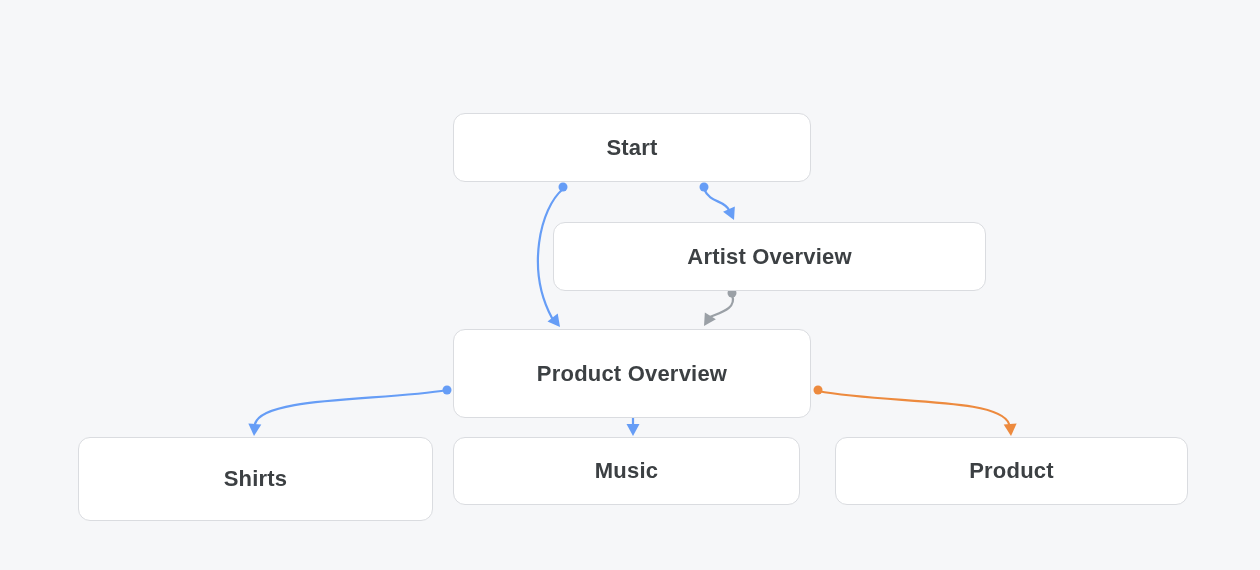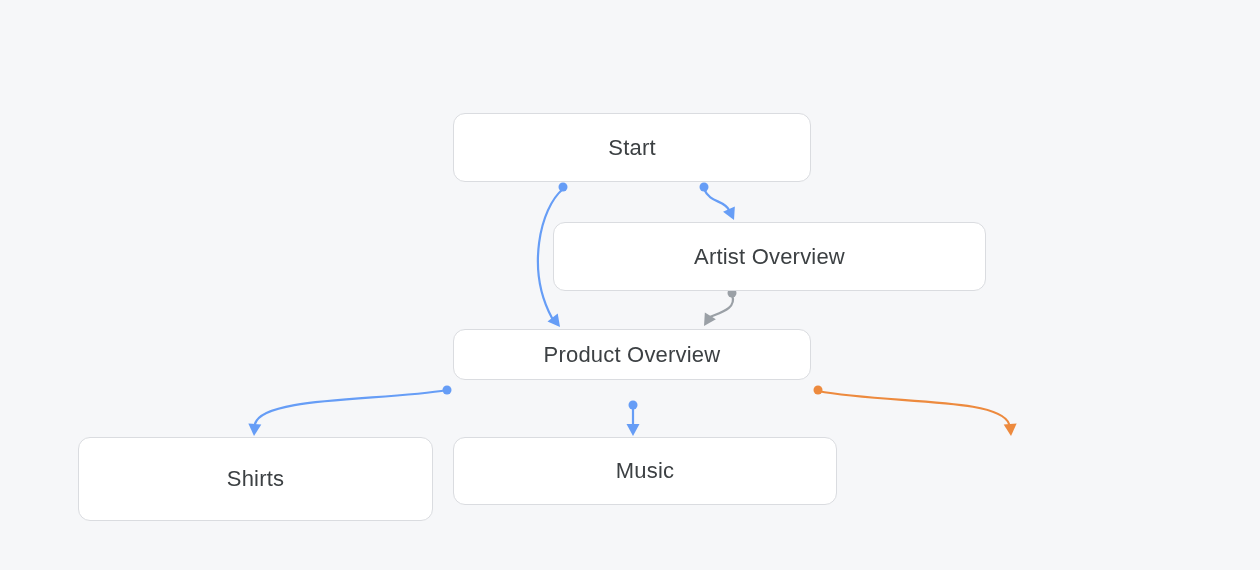--- a/index.html
+++ b/index.html
@@ -34,21 +34,21 @@
     border: 1px solid #dadce0;
     border-radius: 12px;
     display: flex;
     align-items: center;
     justify-content: center;
     cursor: pointer;
   }
   .node-label {
     color: #3c4043;
     font-size: 22px;
-    font-weight: 400;
+    font-weight: 700;
     letter-spacing: 0.2px;
     white-space: nowrap;
   }
 </style>
 </head>
 <body>
 
 <div class="canvas">
 
   <svg class="edges-layer" width="1260" height="570" viewBox="0 0 1260 570">
@@ -91,26 +91,29 @@
   </svg>
 
   <div class="node" style="left:453px; top:113px; width:358px; height:69px;">
     <span class="node-label">Start</span>
   </div>
 
   <div class="node" style="left:553px; top:222px; width:433px; height:69px;">
     <span class="node-label">Artist Overview</span>
   </div>
 
-  <div class="node" style="left:453px; top:329px; width:358px; height:51px;">
+  <div class="node" style="left:453px; top:329px; width:358px; height:89px;">
     <span class="node-label">Product Overview</span>
   </div>
 
   <div class="node" style="left:78px; top:437px; width:355px; height:84px;">
     <span class="node-label">Shirts</span>
   </div>
 
-  <div class="node" style="left:453px; top:437px; width:384px; height:68px;">
+  <div class="node" style="left:453px; top:437px; width:347px; height:68px;">
     <span class="node-label">Music</span>
   </div>
 
+  <div class="node" style="left:835px; top:437px; width:353px; height:68px;">
+    <span class="node-label">Product</span>
+  </div>
 
 </div>
 
 </body></html>

